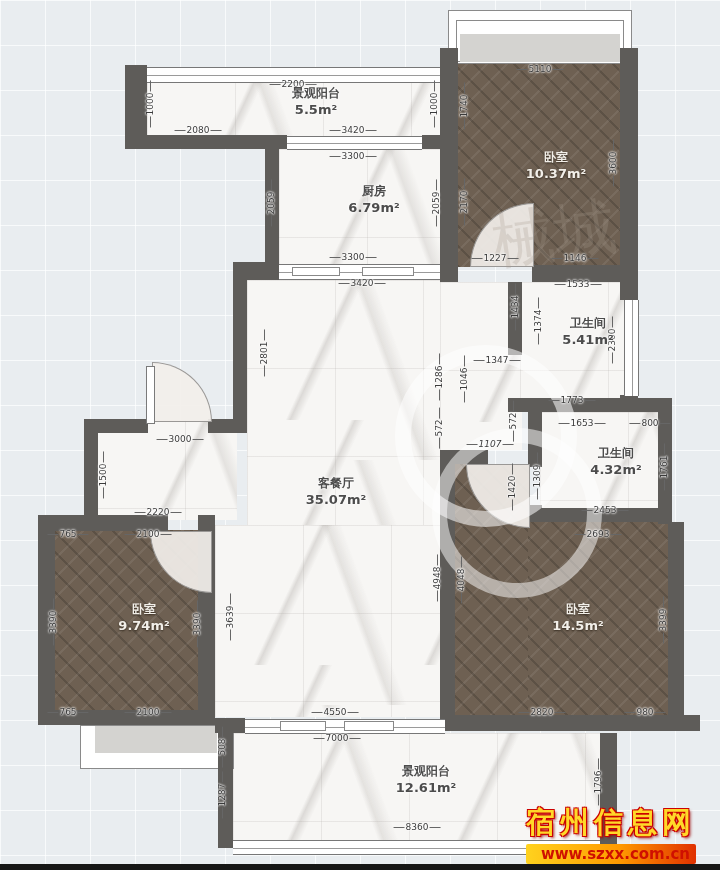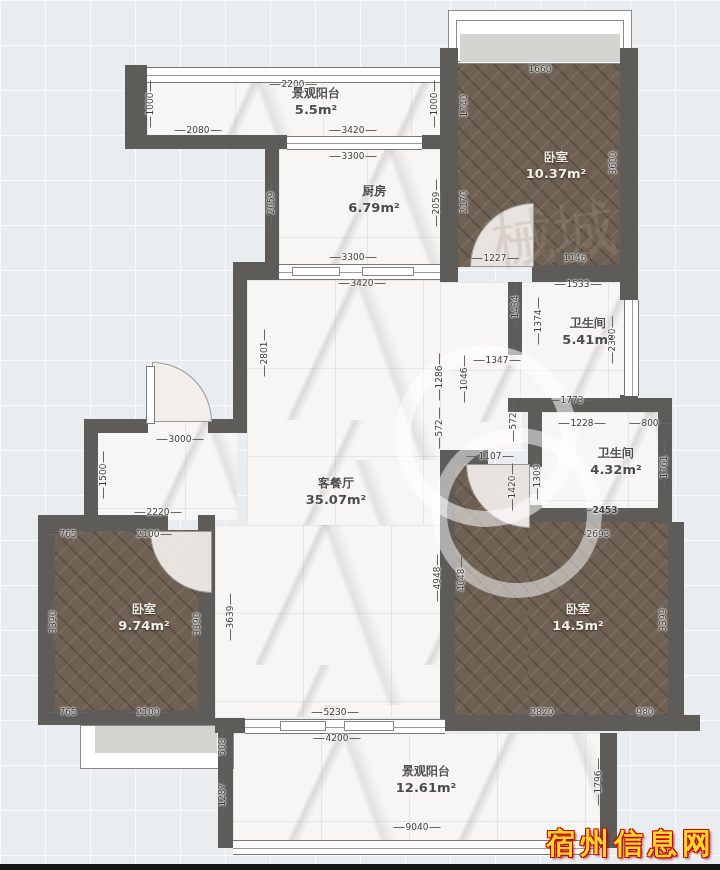--- a/index.html
+++ b/index.html
@@ -52,21 +52,21 @@
   .roomlbl.dark{color:#4c4c4c;text-shadow:0 0 3px rgba(255,255,255,.95),0 0 5px rgba(255,255,255,.8);}
   .roomlbl.light{color:#f2efe9;text-shadow:0 1px 2px rgba(40,30,20,.85);}
   
   .wmcircle{position:absolute;border-radius:50%;z-index:28;}
   #wm-brand{left:170px;top:500px;font-family:"DejaVu Serif",serif;font-size:92px;
     color:rgba(172,165,154,.42);letter-spacing:16px;z-index:28;}
   #wm-brand2{left:492px;top:192px;font-family:"DejaVu Serif",serif;font-size:62px;
     color:rgba(165,155,142,.26);z-index:28;transform:rotate(-8deg);}
   #shot-btn{position:absolute;left:303px;top:591px;z-index:70;font-family:"DejaVu Sans",sans-serif;
     font-size:13px;color:#444;background:#f7f7f7;border:1px solid #8f8f8f;padding:3px 10px;border-radius:2px;cursor:pointer;}
-  #site-wm{position:absolute;right:4px;bottom:6px;z-index:80;text-align:right;}
+  #site-wm{position:absolute;right:24px;bottom:6px;z-index:80;text-align:right;}
   .site-name{font-family:"DejaVu Serif",serif;font-weight:bold;font-size:29px;color:#ffd829;letter-spacing:5px;
     text-shadow:1px 1px 0 #c00,-1px -1px 0 #c00,1px -1px 0 #c00,-1px 1px 0 #c00,2px 2px 3px rgba(150,0,0,.85);}
   .site-url{margin-top:1px;font-weight:bold;font-size:15px;color:#cf1000;
     background:linear-gradient(90deg,#ffd21e,#ff9a00 55%,#e03000);padding:1px 6px;border-radius:2px;}
   #bottom-strip{position:absolute;left:0;top:864px;width:720px;height:6px;background:#161616;z-index:90;}
 </style>
 </head>
 <body>
 
 <div id="canvas">
@@ -150,64 +150,64 @@
       <span class="dim v" style="left: 150px; top: 104px;">1000</span>
       <span class="dim" style="left: 198px; top: 130px;">2080</span>
       <span class="dim" style="left: 353px; top: 130px;">3420</span>
       <span class="dim v" style="left: 434px; top: 104px;">1000</span>
       <span class="dim v" style="left: 464px; top: 106px;">1740</span>
       <span class="dim" style="left: 353px; top: 156px;">3300</span>
       <span class="dim v" style="left: 271px; top: 203px;">2059</span>
       <span class="dim v" style="left: 436px; top: 203px;">2059</span>
       <span class="dim v" style="left: 464px; top: 202px;">2170</span>
       <span class="dim" style="left: 353px; top: 257px;">3300</span>
-      <span class="dim" style="left: 540px; top: 69px;">1660</span>
+      <span class="dim" style="left: 540px; top: 69px;">5110</span>
       <span class="dim v" style="left: 613px; top: 163px;">3600</span>
       <span class="dim" style="left: 495px; top: 258px;">1227</span>
       <span class="dim" style="left: 575px; top: 258px;">1146</span>
       <span class="dim" style="left: 362px; top: 283px;">3420</span>
       <span class="dim v" style="left: 264px; top: 353px;">2801</span>
       <span class="dim" style="left: 578px; top: 284px;">1533</span>
       <span class="dim v" style="left: 515px; top: 307px;">1434</span>
       <span class="dim v" style="left: 538px; top: 321px;">1374</span>
       <span class="dim v" style="left: 612px; top: 340px;">2300</span>
       <span class="dim" style="left: 497px; top: 360px;">1347</span>
       <span class="dim v" style="left: 464px; top: 379px;">1046</span>
       <span class="dim v" style="left: 439px; top: 377px;">1286</span>
       <span class="dim v" style="left: 439px; top: 428px;">572</span>
       <span class="dim v" style="left: 513px; top: 421px;">572</span>
-      <span class="dim" style="left: 490px; top: 456px;">1107</span>
+      <span class="dim" style="left: 490px; top: 444px; font-style: italic;">1107</span>
       <span class="dim" style="left: 572px; top: 400px;">1773</span>
-      <span class="dim" style="left: 582px; top: 423px;">1228</span>
+      <span class="dim" style="left: 582px; top: 423px;">1653</span>
       <span class="dim" style="left: 650px; top: 423px;">800</span>
       <span class="dim v" style="left: 537px; top: 476px;">1309</span>
       <span class="dim v" style="left: 664px; top: 467px;">1761</span>
-      <span class="dim" style="left: 605px; top: 510px; font-weight: bold;">2453</span>
+      <span class="dim" style="left: 605px; top: 510px;">2453</span>
       <span class="dim" style="left: 598px; top: 534px; text-align: center;">2693</span>
       <span class="dim" style="left: 180px; top: 439px;">3000</span>
       <span class="dim v" style="left: 103px; top: 475px;">1500</span>
       <span class="dim" style="left: 158px; top: 512px;">2220</span>
       <span class="dim" style="left: 68px; top: 534px;">765</span>
       <span class="dim" style="left: 148px; top: 534px;">2100</span>
       <span class="dim v" style="left: 53px; top: 622px;">3390</span>
       <span class="dim v" style="left: 197px; top: 624px;">3390</span>
       <span class="dim v" style="left: 230px; top: 617px;">3639</span>
       <span class="dim" style="left: 68px; top: 712px;">765</span>
       <span class="dim" style="left: 148px; top: 712px;">2100</span>
       <span class="dim v" style="left: 512px; top: 487px;">1420</span>
       <span class="dim v" style="left: 437px; top: 578px;">4948</span>
       <span class="dim v" style="left: 461px; top: 580px;">4048</span>
       <span class="dim v" style="left: 663px; top: 620px;">3399</span>
       <span class="dim" style="left: 542px; top: 712px;">2820</span>
       <span class="dim" style="left: 645px; top: 712px;">980</span>
-      <span class="dim" style="left: 335px; top: 712px;">5230</span>
-      <span class="dim" style="left: 337px; top: 738px;">4200</span>
+      <span class="dim" style="left: 335px; top: 712px;">4550</span>
+      <span class="dim" style="left: 337px; top: 738px;">7000</span>
       <span class="dim v" style="left: 222px; top: 747px;">508</span>
       <span class="dim v" style="left: 222px; top: 795px;">1287</span>
-      <span class="dim" style="left: 417px; top: 827px;">9040</span>
+      <span class="dim" style="left: 417px; top: 827px;">8360</span>
       <span class="dim v" style="left: 598px; top: 782px;">1796</span>
     </div>
   <div id="room-layer" style="left:16px;top:0;width:100%;height:100%;">
       <div class="roomlbl dark" style="left: 300px; top: 102px;">
         <span class="rn">景观阳台</span>
         <span class="ra">5.5m²</span>
       </div>
       <div class="roomlbl dark" style="left: 358px; top: 200px;">
         <span class="rn">厨房</span>
         <span class="ra">6.79m²</span>
@@ -238,16 +238,17 @@
       </div>
       <div class="roomlbl dark" style="left: 410px; top: 780px;">
         <span class="rn">景观阳台</span>
         <span class="ra">12.61m²</span>
       </div>
     </div>
 
 
   <div id="site-wm">
     <div class="site-name">宿州信息网</div>
+    <div class="site-url">www.szxx.com.cn</div>
   </div>
 
   <div id="bottom-strip"></div>
 </div>
 
 </body></html>

